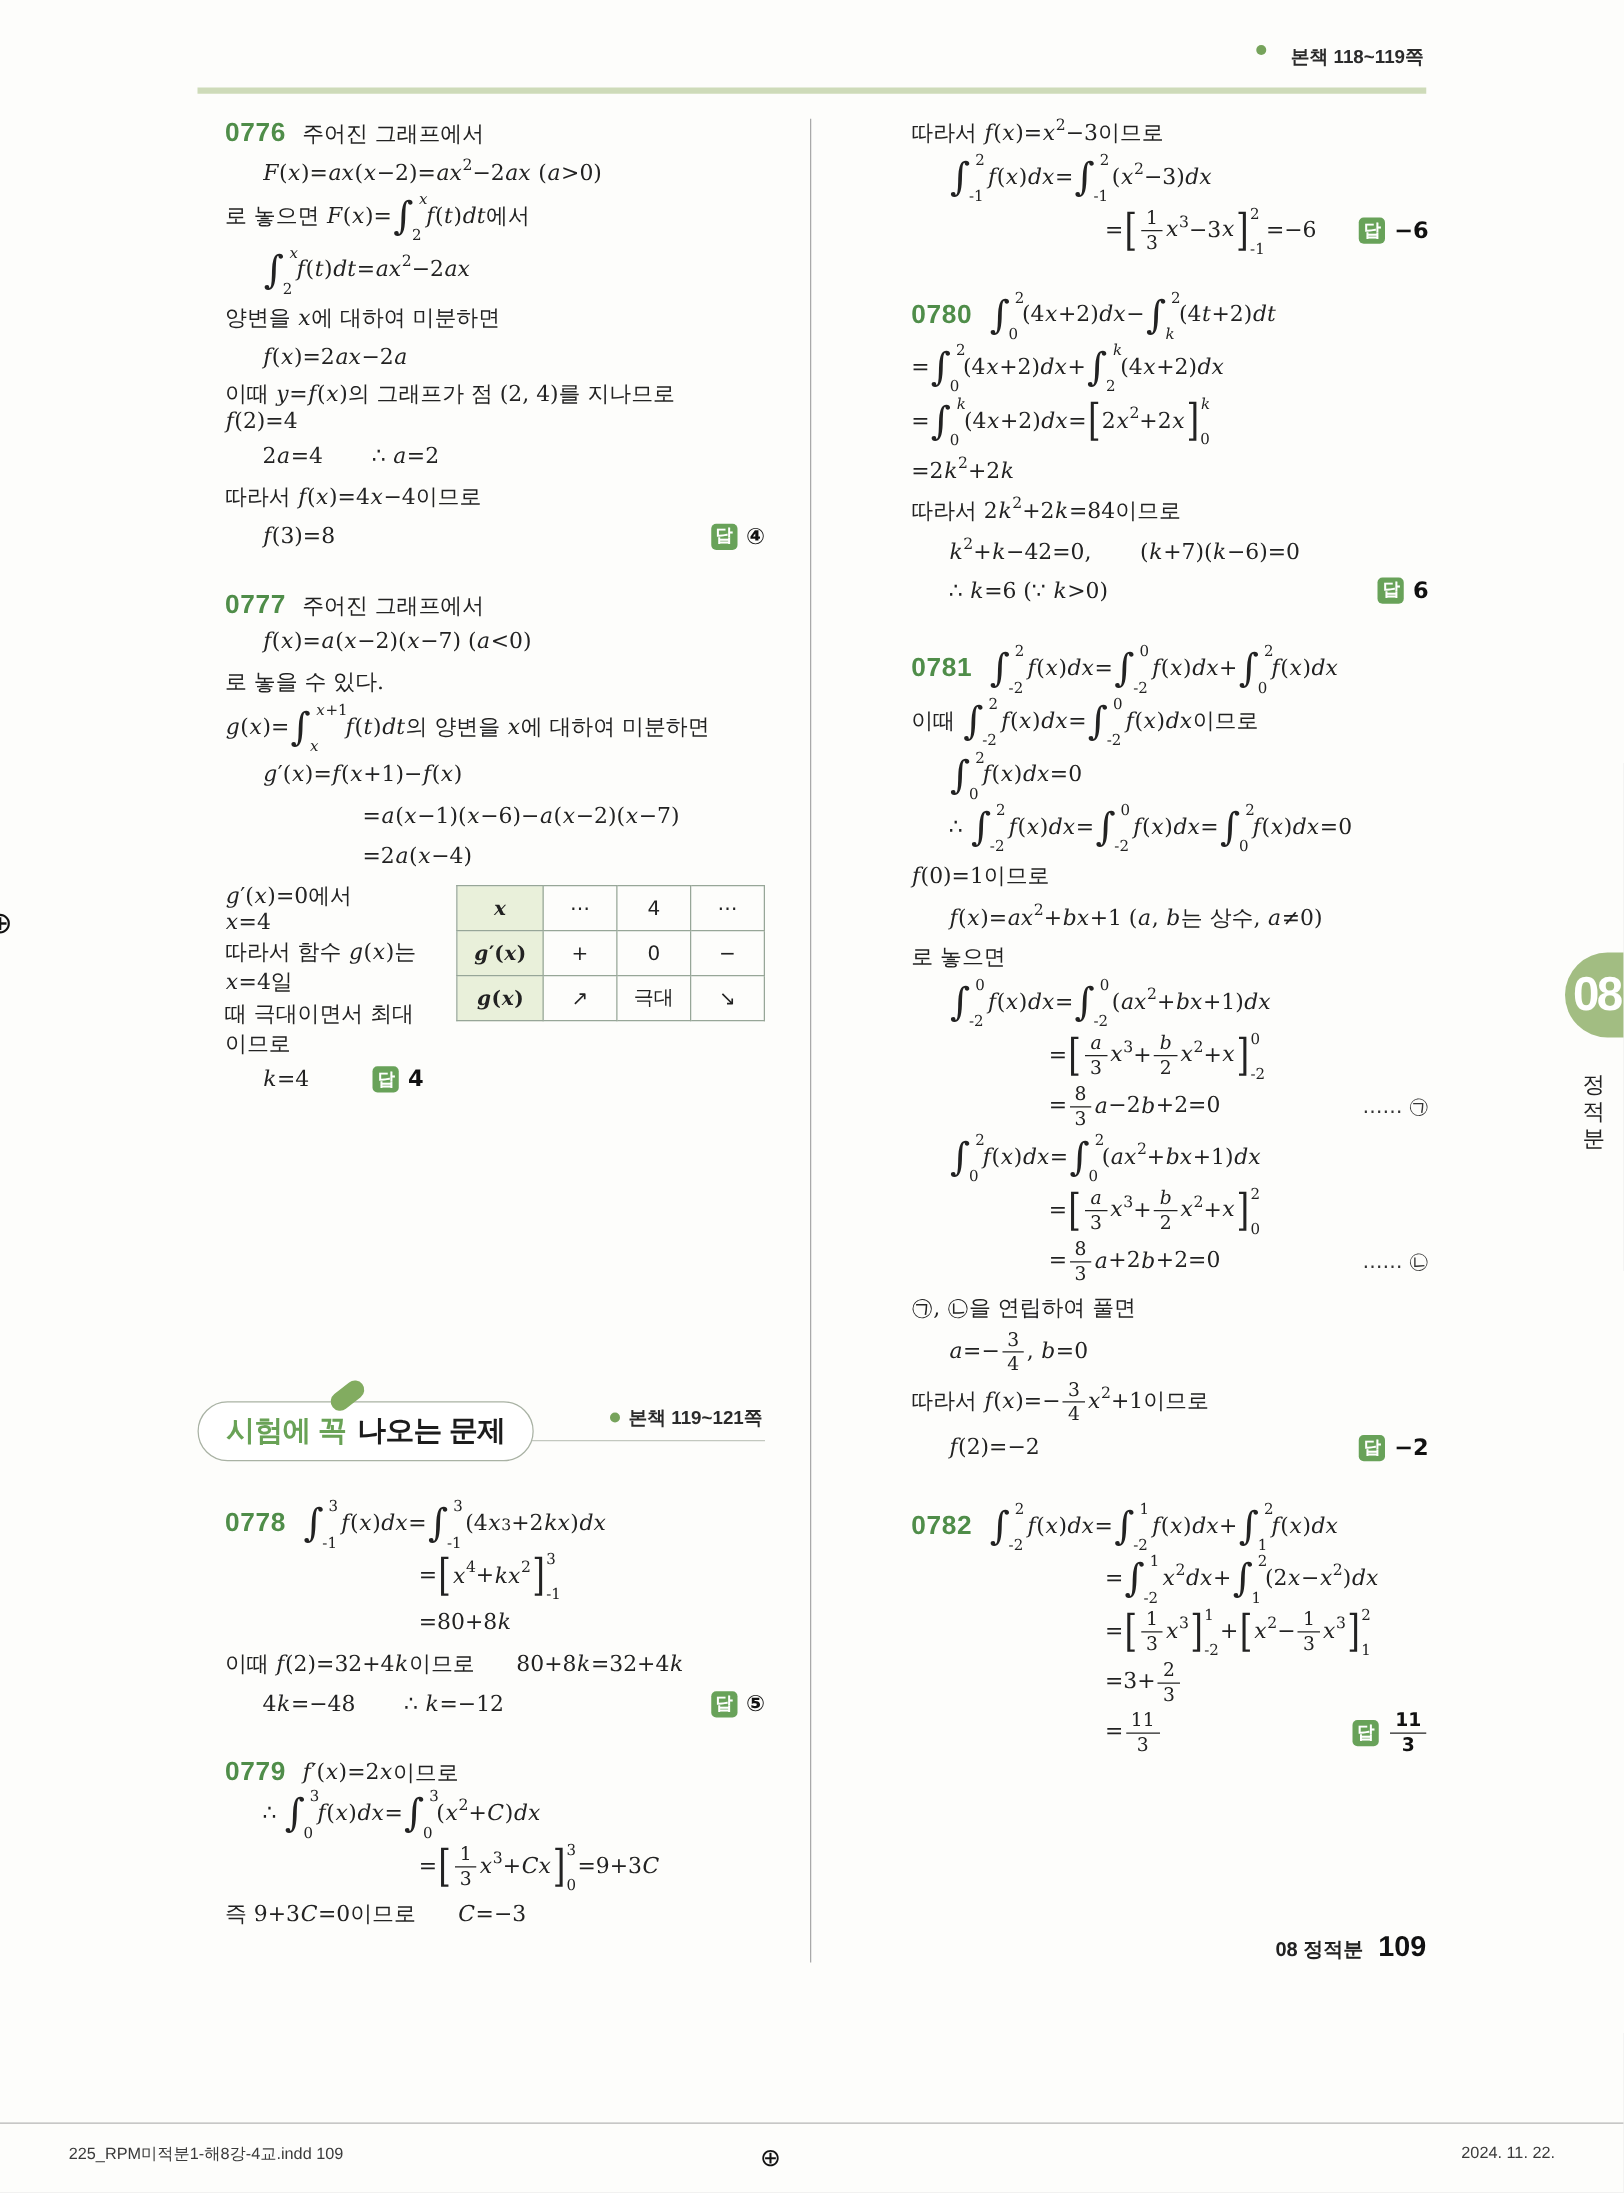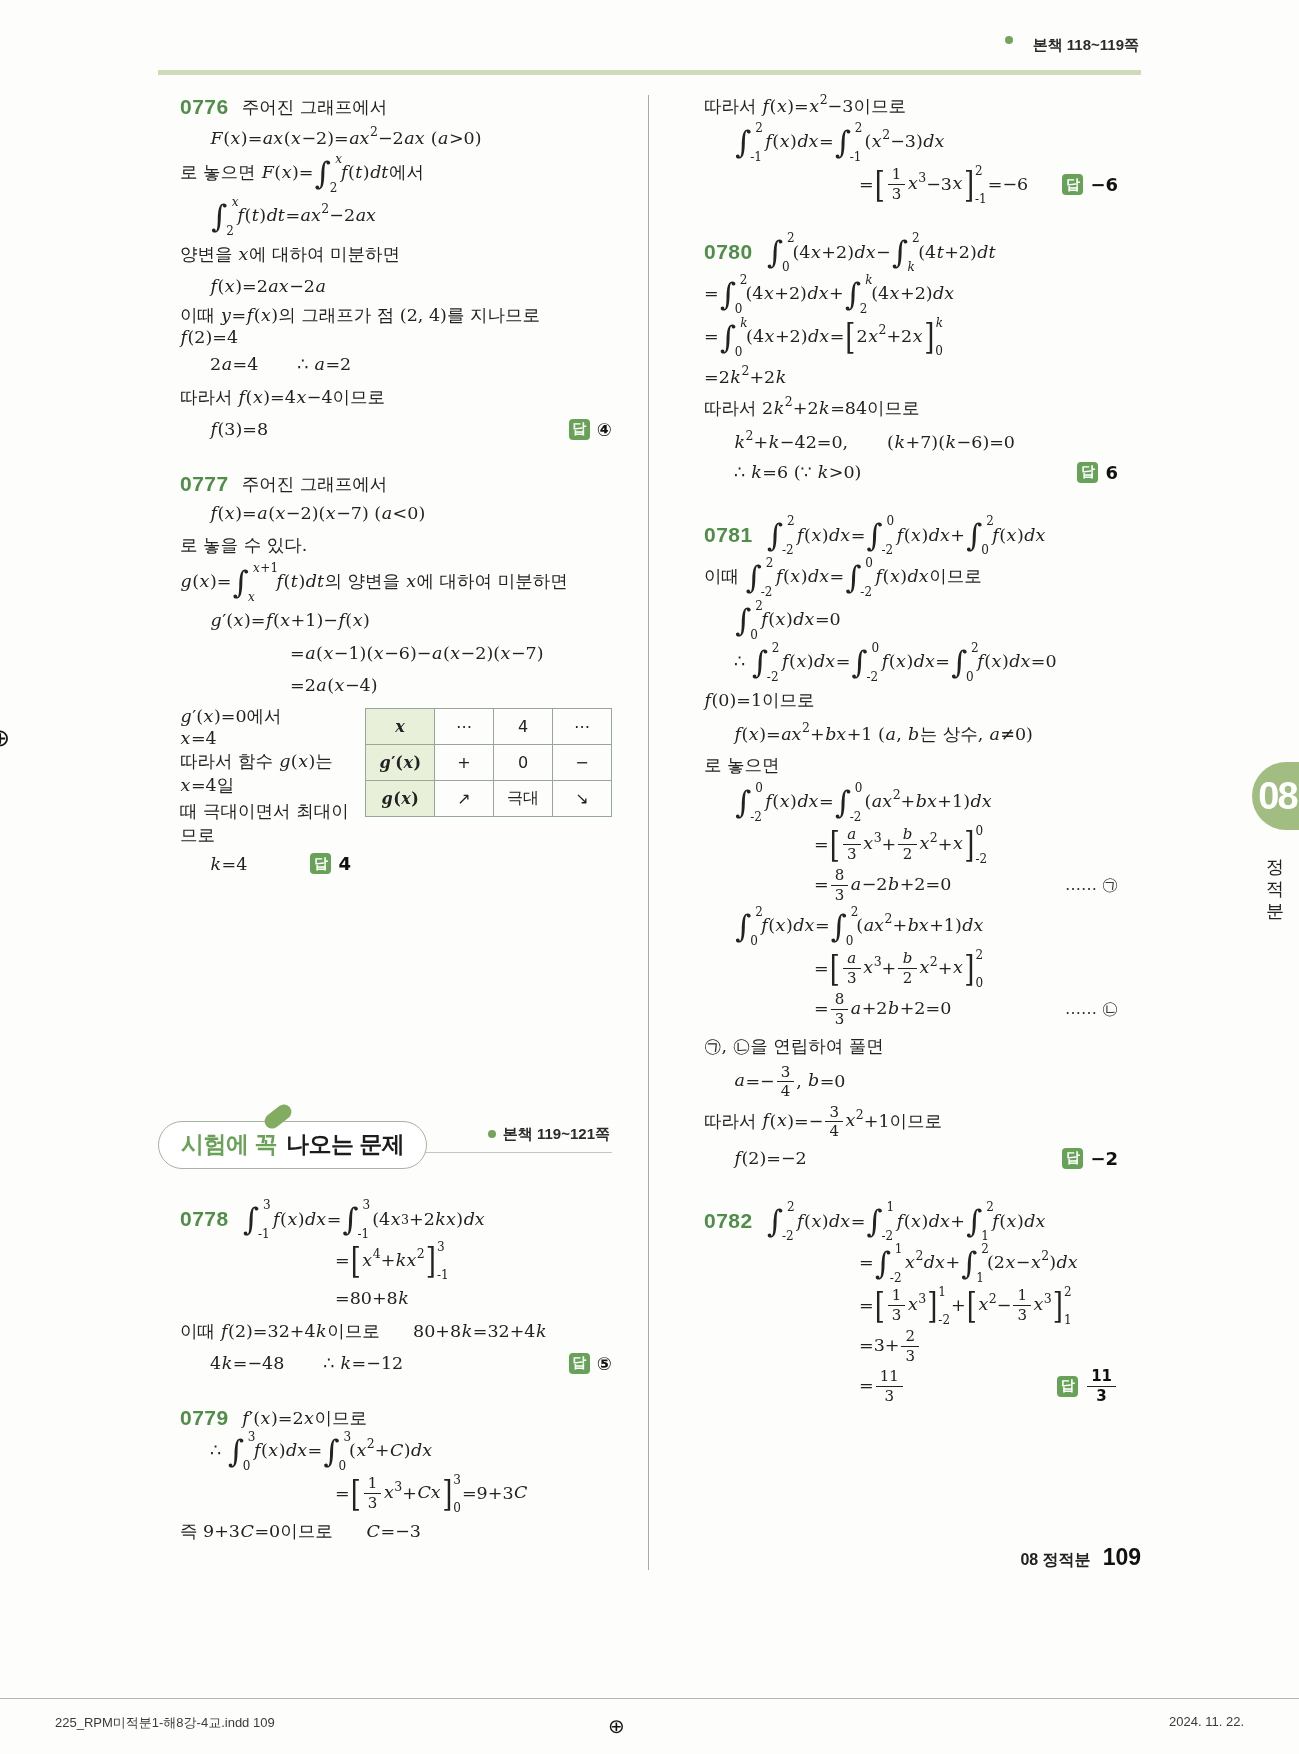--- a/index.html
+++ b/index.html
@@ -5,21 +5,21 @@
   html,body{margin:0;padding:0;background:#e8e8e8;}
   #page{position:relative;width:1299px;height:1754px;background:#fdfdfb;overflow:hidden;
         font-family:"Liberation Sans",sans-serif;color:#1e1e1e;}
   
   .head-note{position:absolute;top:36px;right:160px;display:flex;gap:20px;
              font-size:15px;font-weight:700;color:#2b2b2b;}
   .gdot{width:8px;height:8px;border-radius:50%;background:#76a35b;display:inline-block;}
   .head-rule{position:absolute;top:70px;left:158px;right:158px;height:5px;background:#cedbb9;}
   
   #col-left{position:absolute;left:180px;top:94px;width:432px;}
-  #col-right{position:absolute;left:704px;top:88px;width:414px;}
+  #col-right{position:absolute;left:729px;top:88px;width:414px;}
   .divider{position:absolute;left:648px;top:95px;width:1px;height:1475px;background:#a9a9a9;}
   
   .problem{margin-bottom:27px;}
   .phead{display:flex;align-items:center;gap:13px;margin:1px 0;}
   .pnum{font-size:21px;font-weight:800;color:#4f8d49;letter-spacing:.5px;flex:0 0 auto;}
   .line{display:flex;align-items:center;margin:1.5px 0;min-height:31px;}
   .ind0{margin-left:0}.ind1{margin-left:30px}.ind2{margin-left:110px}.ind3{margin-left:155px}
   .math{white-space:pre-wrap;font-family:"DejaVu Serif",serif;font-size:17.5px;color:#222;}
   .pfirst{flex:1 1 auto;display:flex;align-items:center;white-space:pre-wrap;}
   i.mv{font-family:"DejaVu Serif",serif;font-style:italic;padding:0 .5px;}
@@ -39,21 +39,21 @@
          line-height:1.25;font-size:15px;margin:0 2px;}
   .mfrac .fn{border-bottom:1.3px solid #222;padding:0 4px;}
   .mfrac .fd{padding:0 2px;}
   
   .ans{margin-left:auto;display:inline-flex;align-items:center;gap:7px;padding-left:12px;flex:0 0 auto;}
   .ansb{width:21px;height:21px;border-radius:4px;background:#68a259;color:#fff;font-size:14px;
         font-weight:700;display:inline-flex;align-items:center;justify-content:center;font-family:"Liberation Sans",sans-serif;}
   .ansv{font-weight:700;font-size:18px;font-family:"DejaVu Sans","DejaVu Serif",sans-serif;color:#111;}
   .lnote{margin-left:auto;font-size:16px;color:#333;font-family:"DejaVu Sans",sans-serif;padding-left:10px;}
   
-  .split{display:flex;justify-content:space-between;align-items:flex-start;gap:14px;}
+  .split{display:flex;justify-content:space-between;align-items:flex-start;gap:26px;}
   .split-left{flex:1 1 auto;min-width:0;}
   .tbl{border-collapse:collapse;margin-top:6px;flex:0 0 auto;}
   .tbl td{border:1.2px solid #97a698;text-align:center;font-size:16px;height:35px;
           font-family:"DejaVu Sans",sans-serif;color:#222;min-width:46px;padding:0 6px;}
   .tbl td.hc{background:#e9f0da;font-family:"DejaVu Serif",serif;font-weight:700;min-width:56px;}
   
   .banner{display:flex;align-items:center;margin:240px 0 30px -22px;}
   .pill{position:relative;border:1.6px solid #a9b2a4;border-radius:27px;background:#fff;
         padding:7px 22px 8px 22px;display:flex;align-items:flex-start;gap:9px;z-index:2;}
   .pill-hl{color:#69a256;font-weight:800;font-size:23px;letter-spacing:-.5px;}

